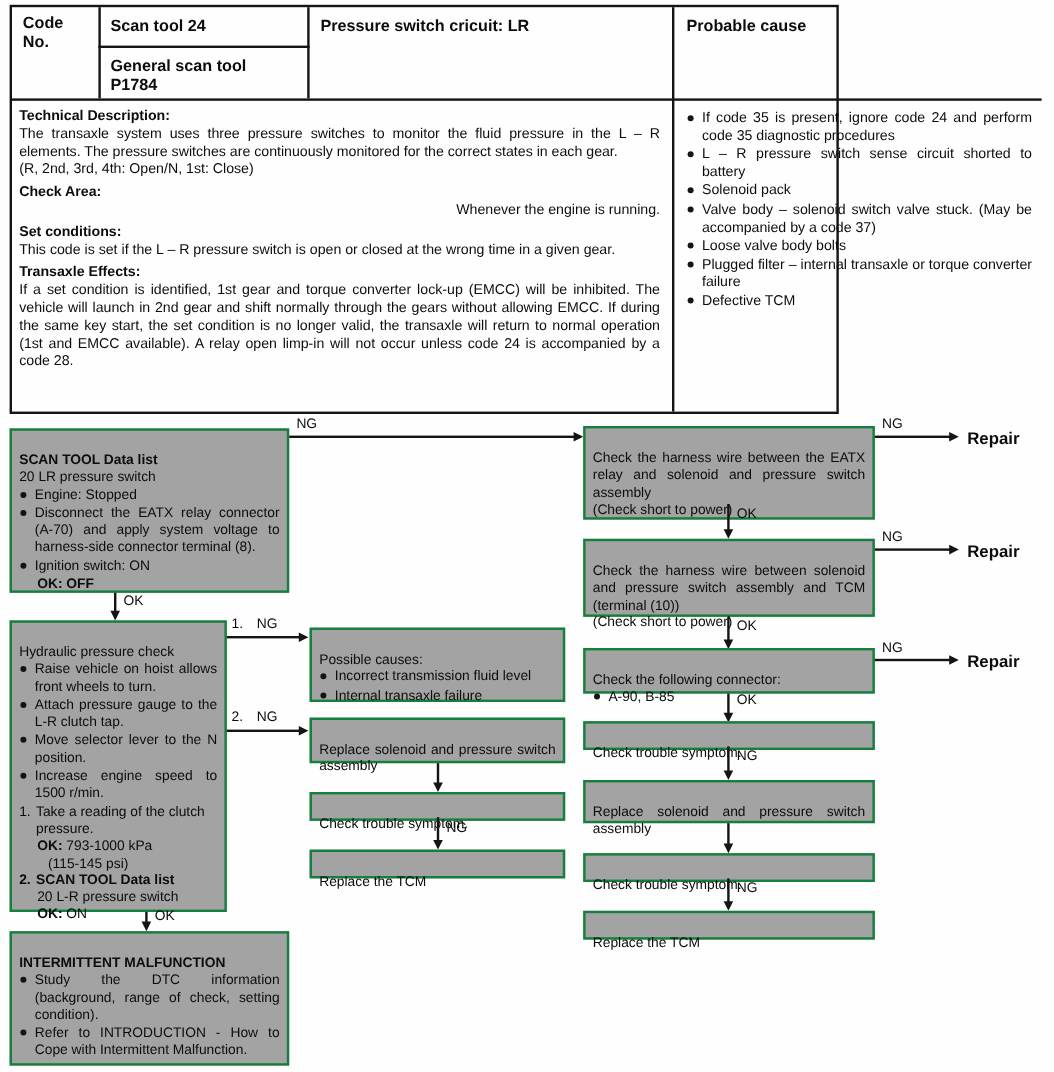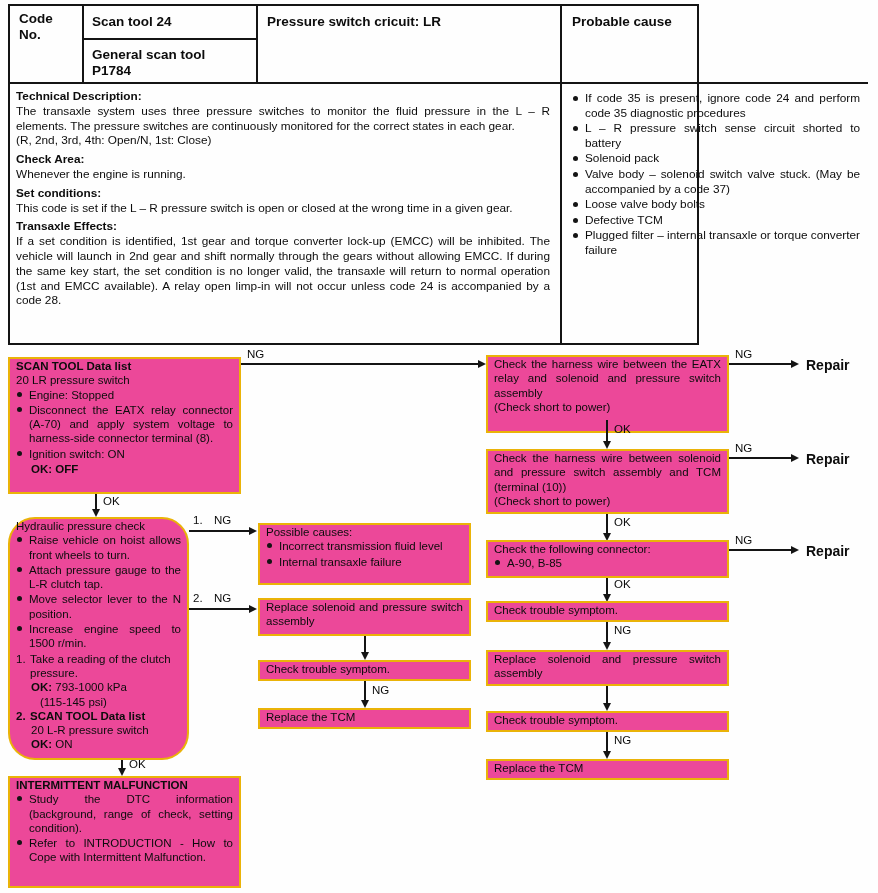--- a/index.html
+++ b/index.html
@@ -21,22 +21,22 @@
   .sec-title { font-weight:bold; text-align:left; }
   .sec-gap { margin-top:4px !important; }
   .body-right {
     position:absolute; left:552px; top:78px; width:306px; height:259px;
     padding:7px 8px 0 10px; font-size:11.8px; line-height:14.6px; box-sizing:border-box;
   }
   .bi { display:flex; align-items:flex-start; margin:0 0 1px 0; text-align:justify; }
   .dot { width:5px; height:5px; border-radius:50%; background:#141414; margin:5px 7px 0 1px; flex:none; }
   
   .fbox {
-    position:absolute; border:2px solid #eab308; background:#ec4899; box-sizing:border-box;
-    font-size:11.5px; line-height:14.3px; padding:0 6px 2px 6px;
+    position:absolute; border:2px solid #15803d; background:#a3a3a3; box-sizing:border-box;
+    font-size:11.5px; line-height:14.3px; padding:18px 6px 2px 6px;
   }
   .fbox p { margin:0; }
   .fb-title { font-weight:bold; }
   .fbox .bi .dot { margin-top:4px; }
   .ni { display:flex; align-items:flex-start; }
   .num { width:14px; flex:none; }
   .ind { margin-left:15px; }
   .ind2 { margin-left:24px; }
   .hl { position:absolute; height:2px; background:#141414; }
   .vl { position:absolute; width:2px; background:#141414; }
@@ -75,21 +75,21 @@
     </div>
     <div class="hcell" style="left:562px;top:8px;width:290px;">
       <span>Probable cause</span>
     </div>
 
     <div class="body-left">
       <p class="sec-title">Technical Description:</p>
       <p>The transaxle system uses three pressure switches to monitor the fluid pressure in the L – R elements. The pressure switches are continuously monitored for the correct states in each gear.</p>
       <p style="text-align:left;">(R, 2nd, 3rd, 4th: Open/N, 1st: Close)</p>
       <p class="sec-title sec-gap">Check Area:</p>
-      <p style="text-align:left;">Whenever the engine is running.</p>
+      <p style="text-align:right;">Whenever the engine is running.</p>
       <p class="sec-title sec-gap">Set conditions:</p>
       <p>This code is set if the L – R pressure switch is open or closed at the wrong time in a given gear.</p>
       <p class="sec-title sec-gap">Transaxle Effects:</p>
       <p>If a set condition is identified, 1st gear and torque converter lock-up (EMCC) will be inhibited. The vehicle will launch in 2nd gear and shift normally through the gears without allowing EMCC. If during the same key start, the set condition is no longer valid, the transaxle will return to normal operation (1st and EMCC available). A relay open limp-in will not occur unless code 24 is accompanied by a code 28.</p>
     </div>
 
     <div class="body-right">
       <div class="bi">
           <span class="dot"></span>
           <span>If code 35 is present, ignore code 24 and perform code 35 diagnostic procedures</span>
@@ -105,25 +105,25 @@
       <div class="bi">
           <span class="dot"></span>
           <span>Valve body – solenoid switch valve stuck. (May be accompanied by a code 37)</span>
         </div>
       <div class="bi">
           <span class="dot"></span>
           <span>Loose valve body bolts</span>
         </div>
       <div class="bi">
           <span class="dot"></span>
+          <span>Plugged filter – internal transaxle or torque converter failure</span>
+        </div>
+      <div class="bi">
+          <span class="dot"></span>
           <span>Defective TCM</span>
-        </div>
-      <div class="bi">
-          <span class="dot"></span>
-          <span>Plugged filter – internal transaxle or torque converter failure</span>
         </div>
     </div>
   </div>
 
   <div class="fbox" style="left:8px;top:357px;width:233px;height:137px;">
     <p class="fb-title">SCAN TOOL Data list</p>
     <p>20 LR pressure switch</p>
     <div class="bi">
         <span class="dot"></span>
         <span>Engine: Stopped</span>
@@ -212,21 +212,21 @@
   <span class="lbl" style="left:614px;top:734px;">NG</span>
 
   <div class="fbox" style="left:486px;top:759px;width:243px;height:21px;">
     <p>Replace the TCM</p>
   </div>
 
   <div class="vl" style="left:95px;top:494px;height:16px;"></div>
   <div class="ad" style="left:92px;top:509px;"></div>
   <span class="lbl" style="left:103px;top:495px;">OK</span>
 
-  <div class="fbox" style="left:8px;top:517px;width:181px;height:243px;border-radius:27px;">
+  <div class="fbox" style="left:8px;top:517px;width:181px;height:243px;">
     <p>Hydraulic pressure check</p>
     <div class="bi">
         <span class="dot"></span>
         <span>Raise vehicle on hoist allows front wheels to turn.</span>
       </div>
     <div class="bi">
         <span class="dot"></span>
         <span>Attach pressure gauge to the L-R clutch tap.</span>
       </div>
     <div class="bi">

